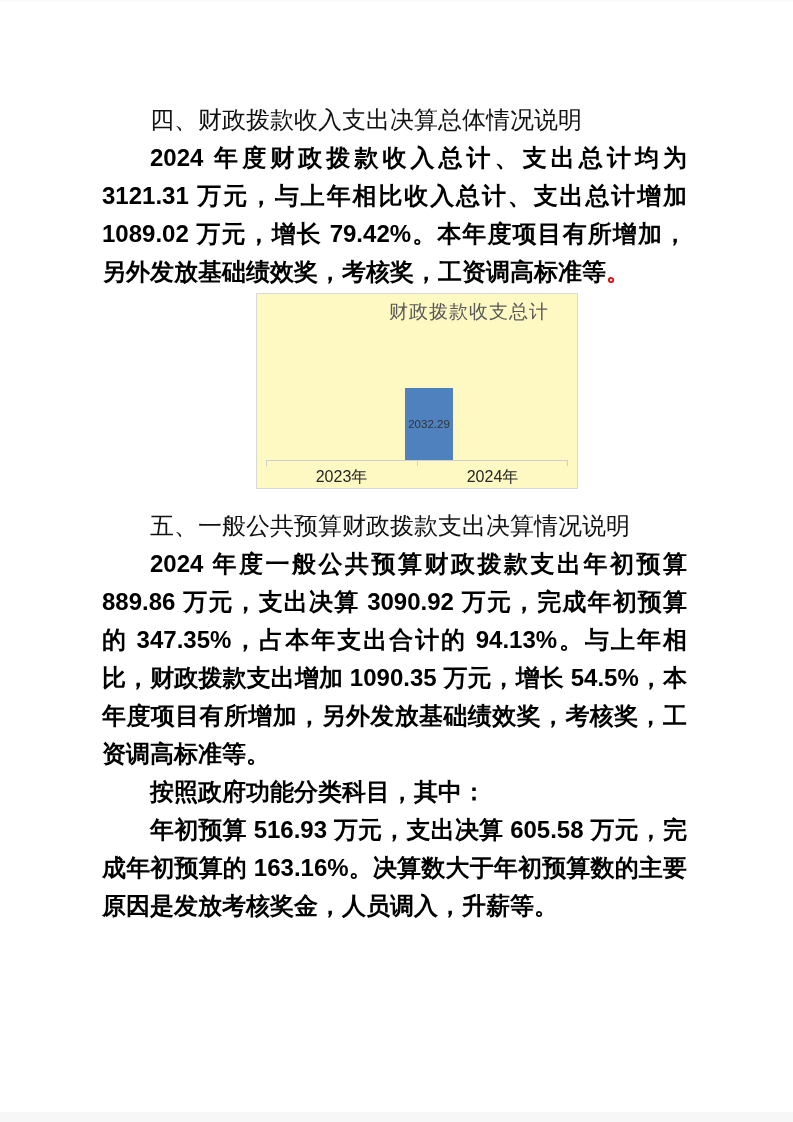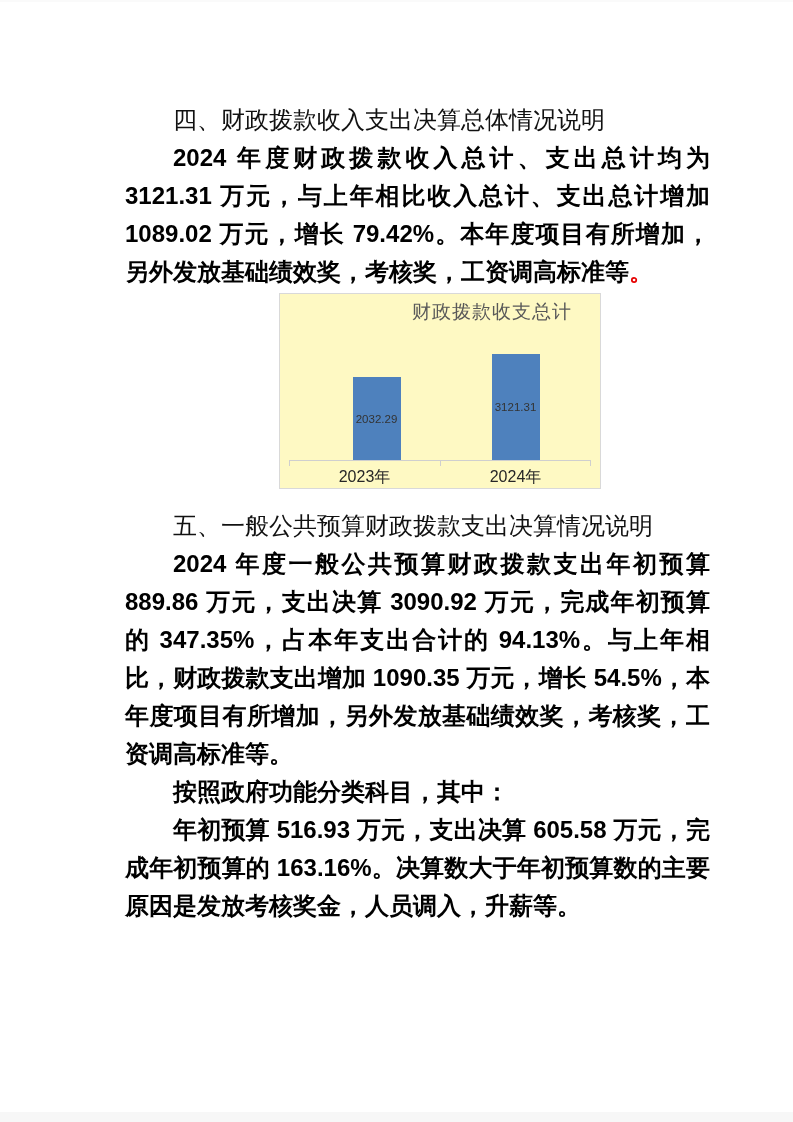--- a/index.html
+++ b/index.html
@@ -17,21 +17,21 @@
   .top-strip {
     position: absolute; top: 0; left: 0; right: 0;
     height: 2px; background: #fafafa;
   }
   .bottom-strip {
     position: absolute; bottom: 0; left: 0; right: 0;
     height: 10px; background: #f7f7f7;
   }
   .content {
     position: absolute;
-    left: 125px;
+    left: 102px;
     top: 101px;
     width: 585px;
   }
   .h-serif {
     font-family: "Liberation Serif", "DejaVu Serif", serif;
     font-size: 24px;
     font-weight: 400;
     line-height: 38px;
     text-indent: 2em;
     color: #111111;
@@ -128,27 +128,22 @@
   <div class="content">
 
     <p class="h-serif">四、财政拨款收入支出决算总体情况说明</p>
 
     <p class="body-p"><span>2024 年度财政拨款收入总计、支出总计均为 3121.31 万元，与上年相比收入总计、支出总计增加 1089.02 万元，增长 79.42%。本年度项目有所增加，另外发放基础绩效奖，考核奖，工资调高标准等</span><span class="red-punct">。</span></p>
 
     <div class="chart">
       <div class="chart-title" style="color: rgb(89, 89, 89);">财政拨款收支总计</div>
       <div class="chart-plot">
           <div class="col">
-            <div class="bar" style="height: 83px; background: rgb(78, 129, 189); margin-left: 24px;">
+            <div class="bar" style="height: 72px; background: rgb(78, 129, 189); margin-left: 24px;">
               <span class="bar-value" style="color: rgb(51, 51, 51);">2032.29</span>
-            </div>
-          </div>
-          <div class="col">
-            <div class="bar" style="height: 106px; background: rgb(78, 129, 189);">
-              <span class="bar-value" style="color: rgb(51, 51, 51);">3121.31</span>
             </div>
           </div>
         </div>
       <div class="chart-axis">
         <div class="tick t1"></div>
         <div class="tick t2"></div>
         <div class="tick t3"></div>
       <div class="cat">2023年</div>
           <div class="cat">2024年</div>
         </div>

